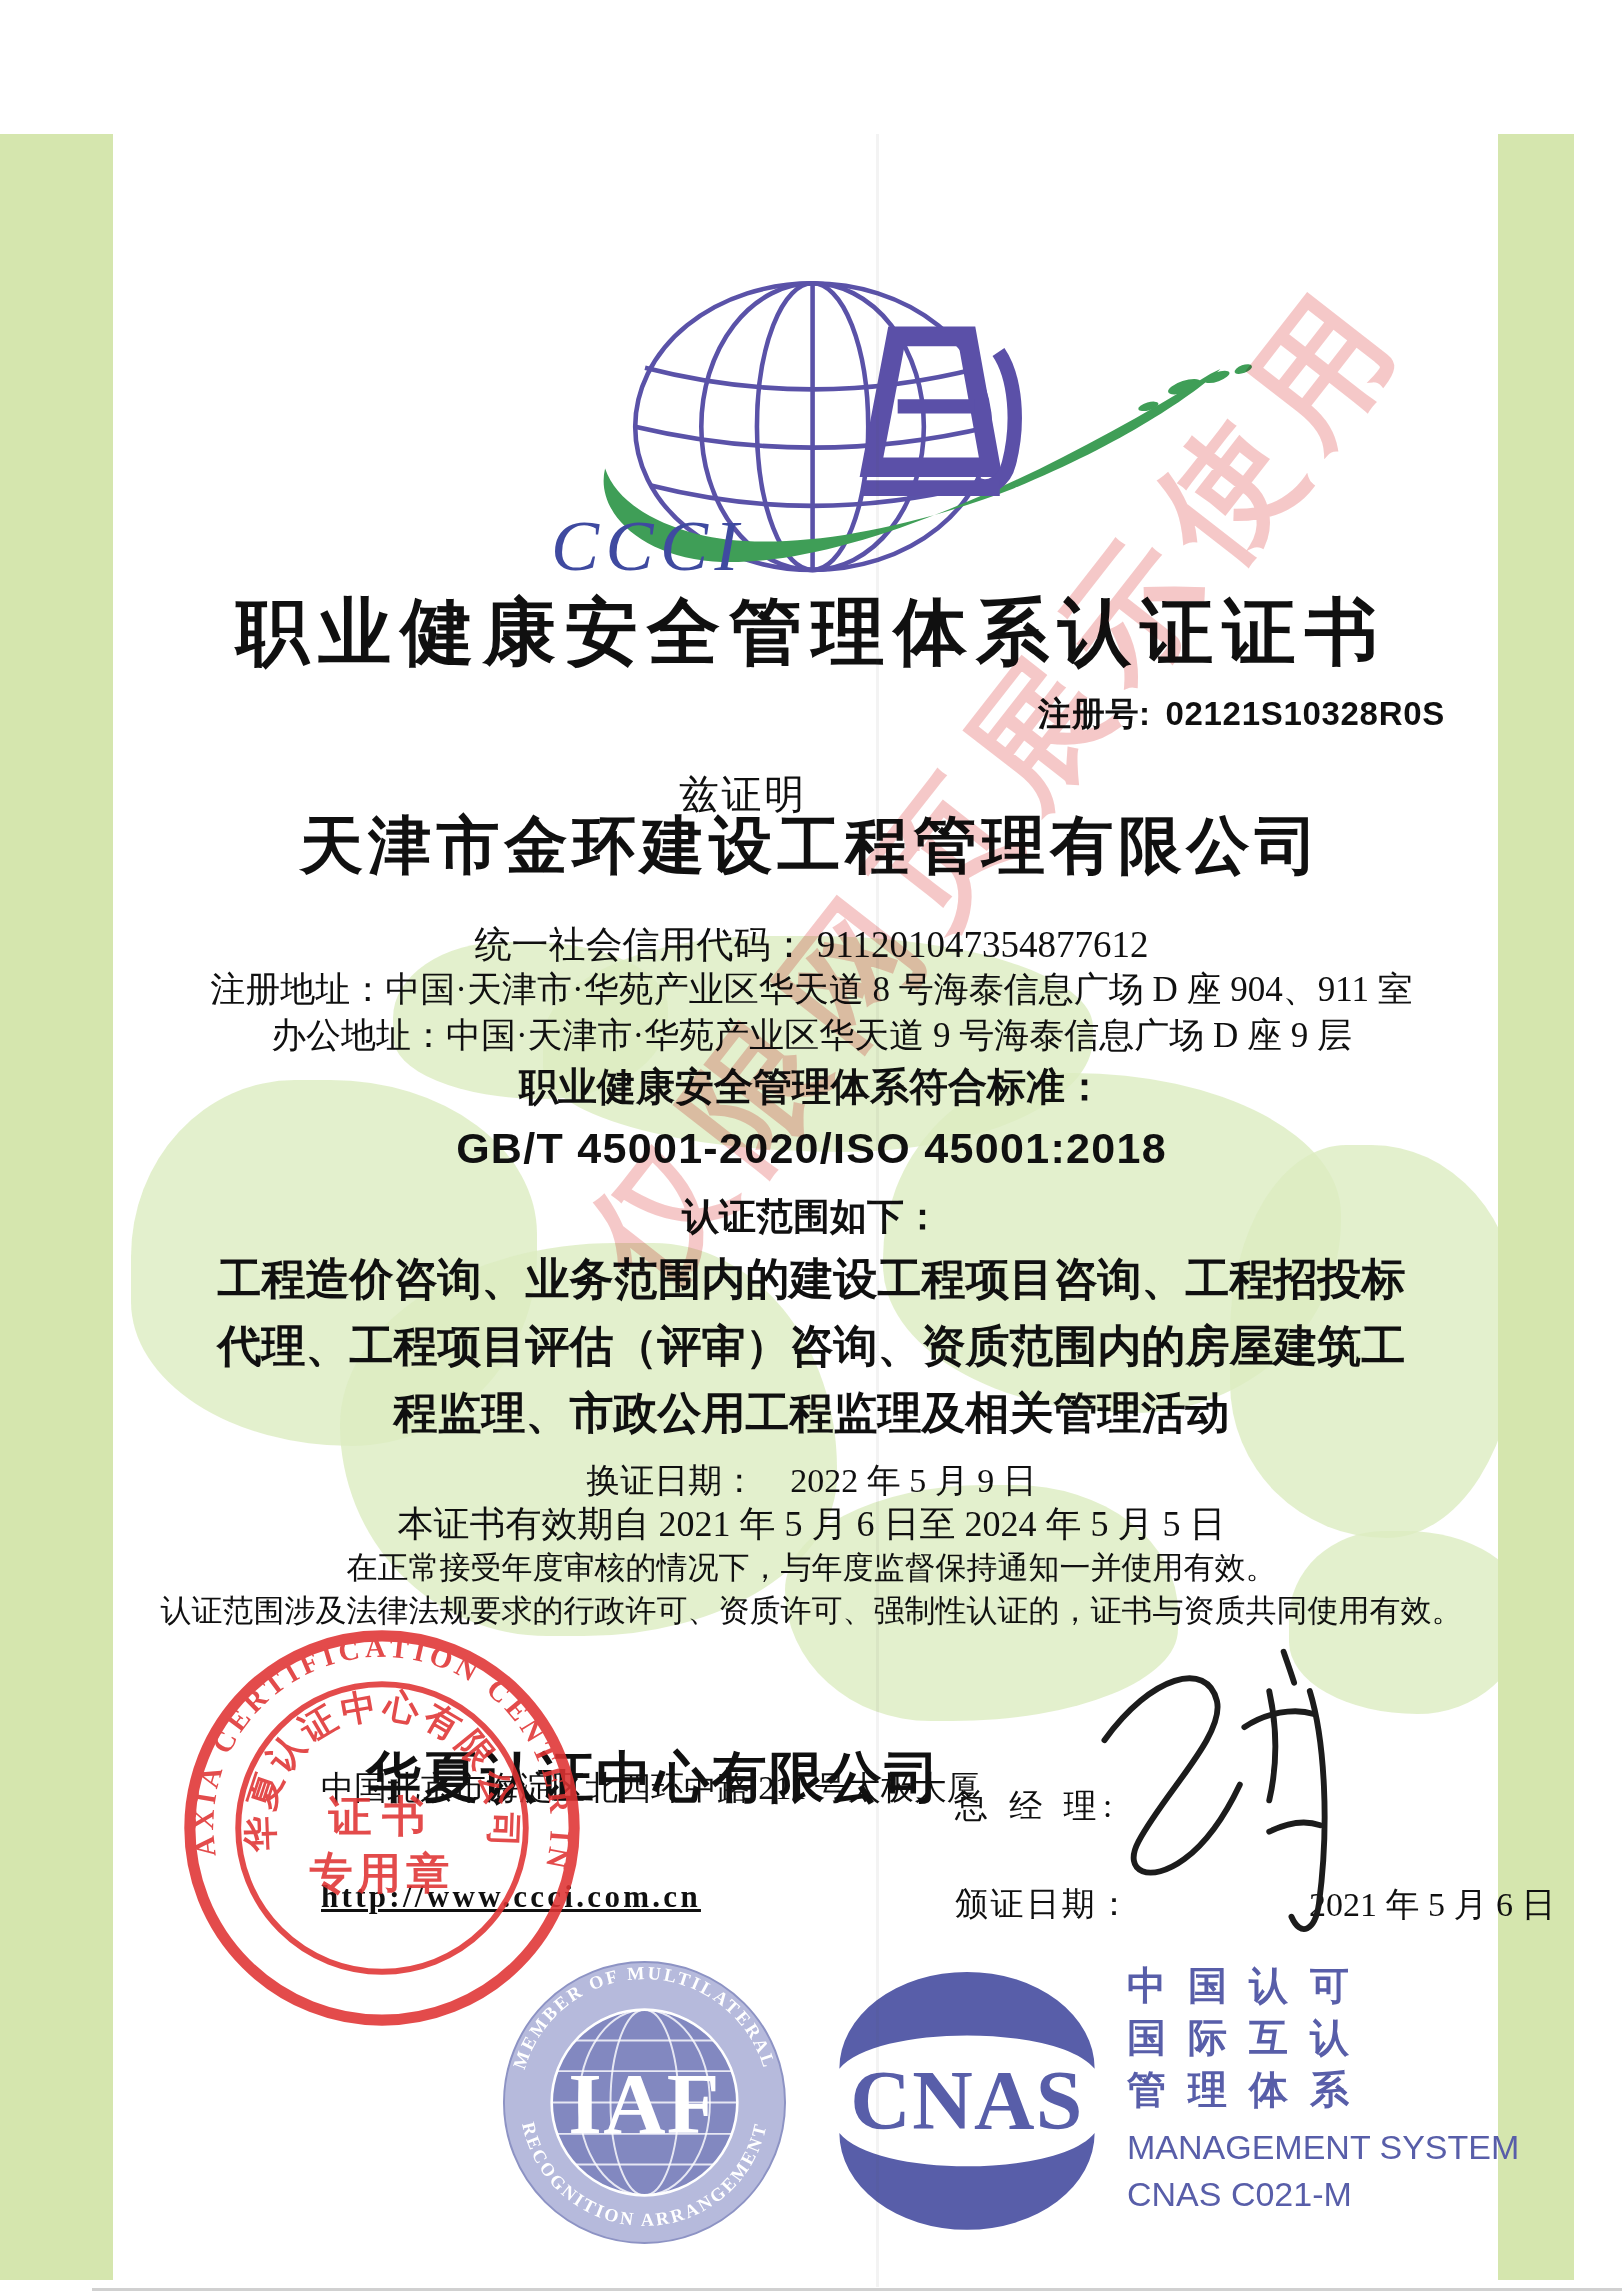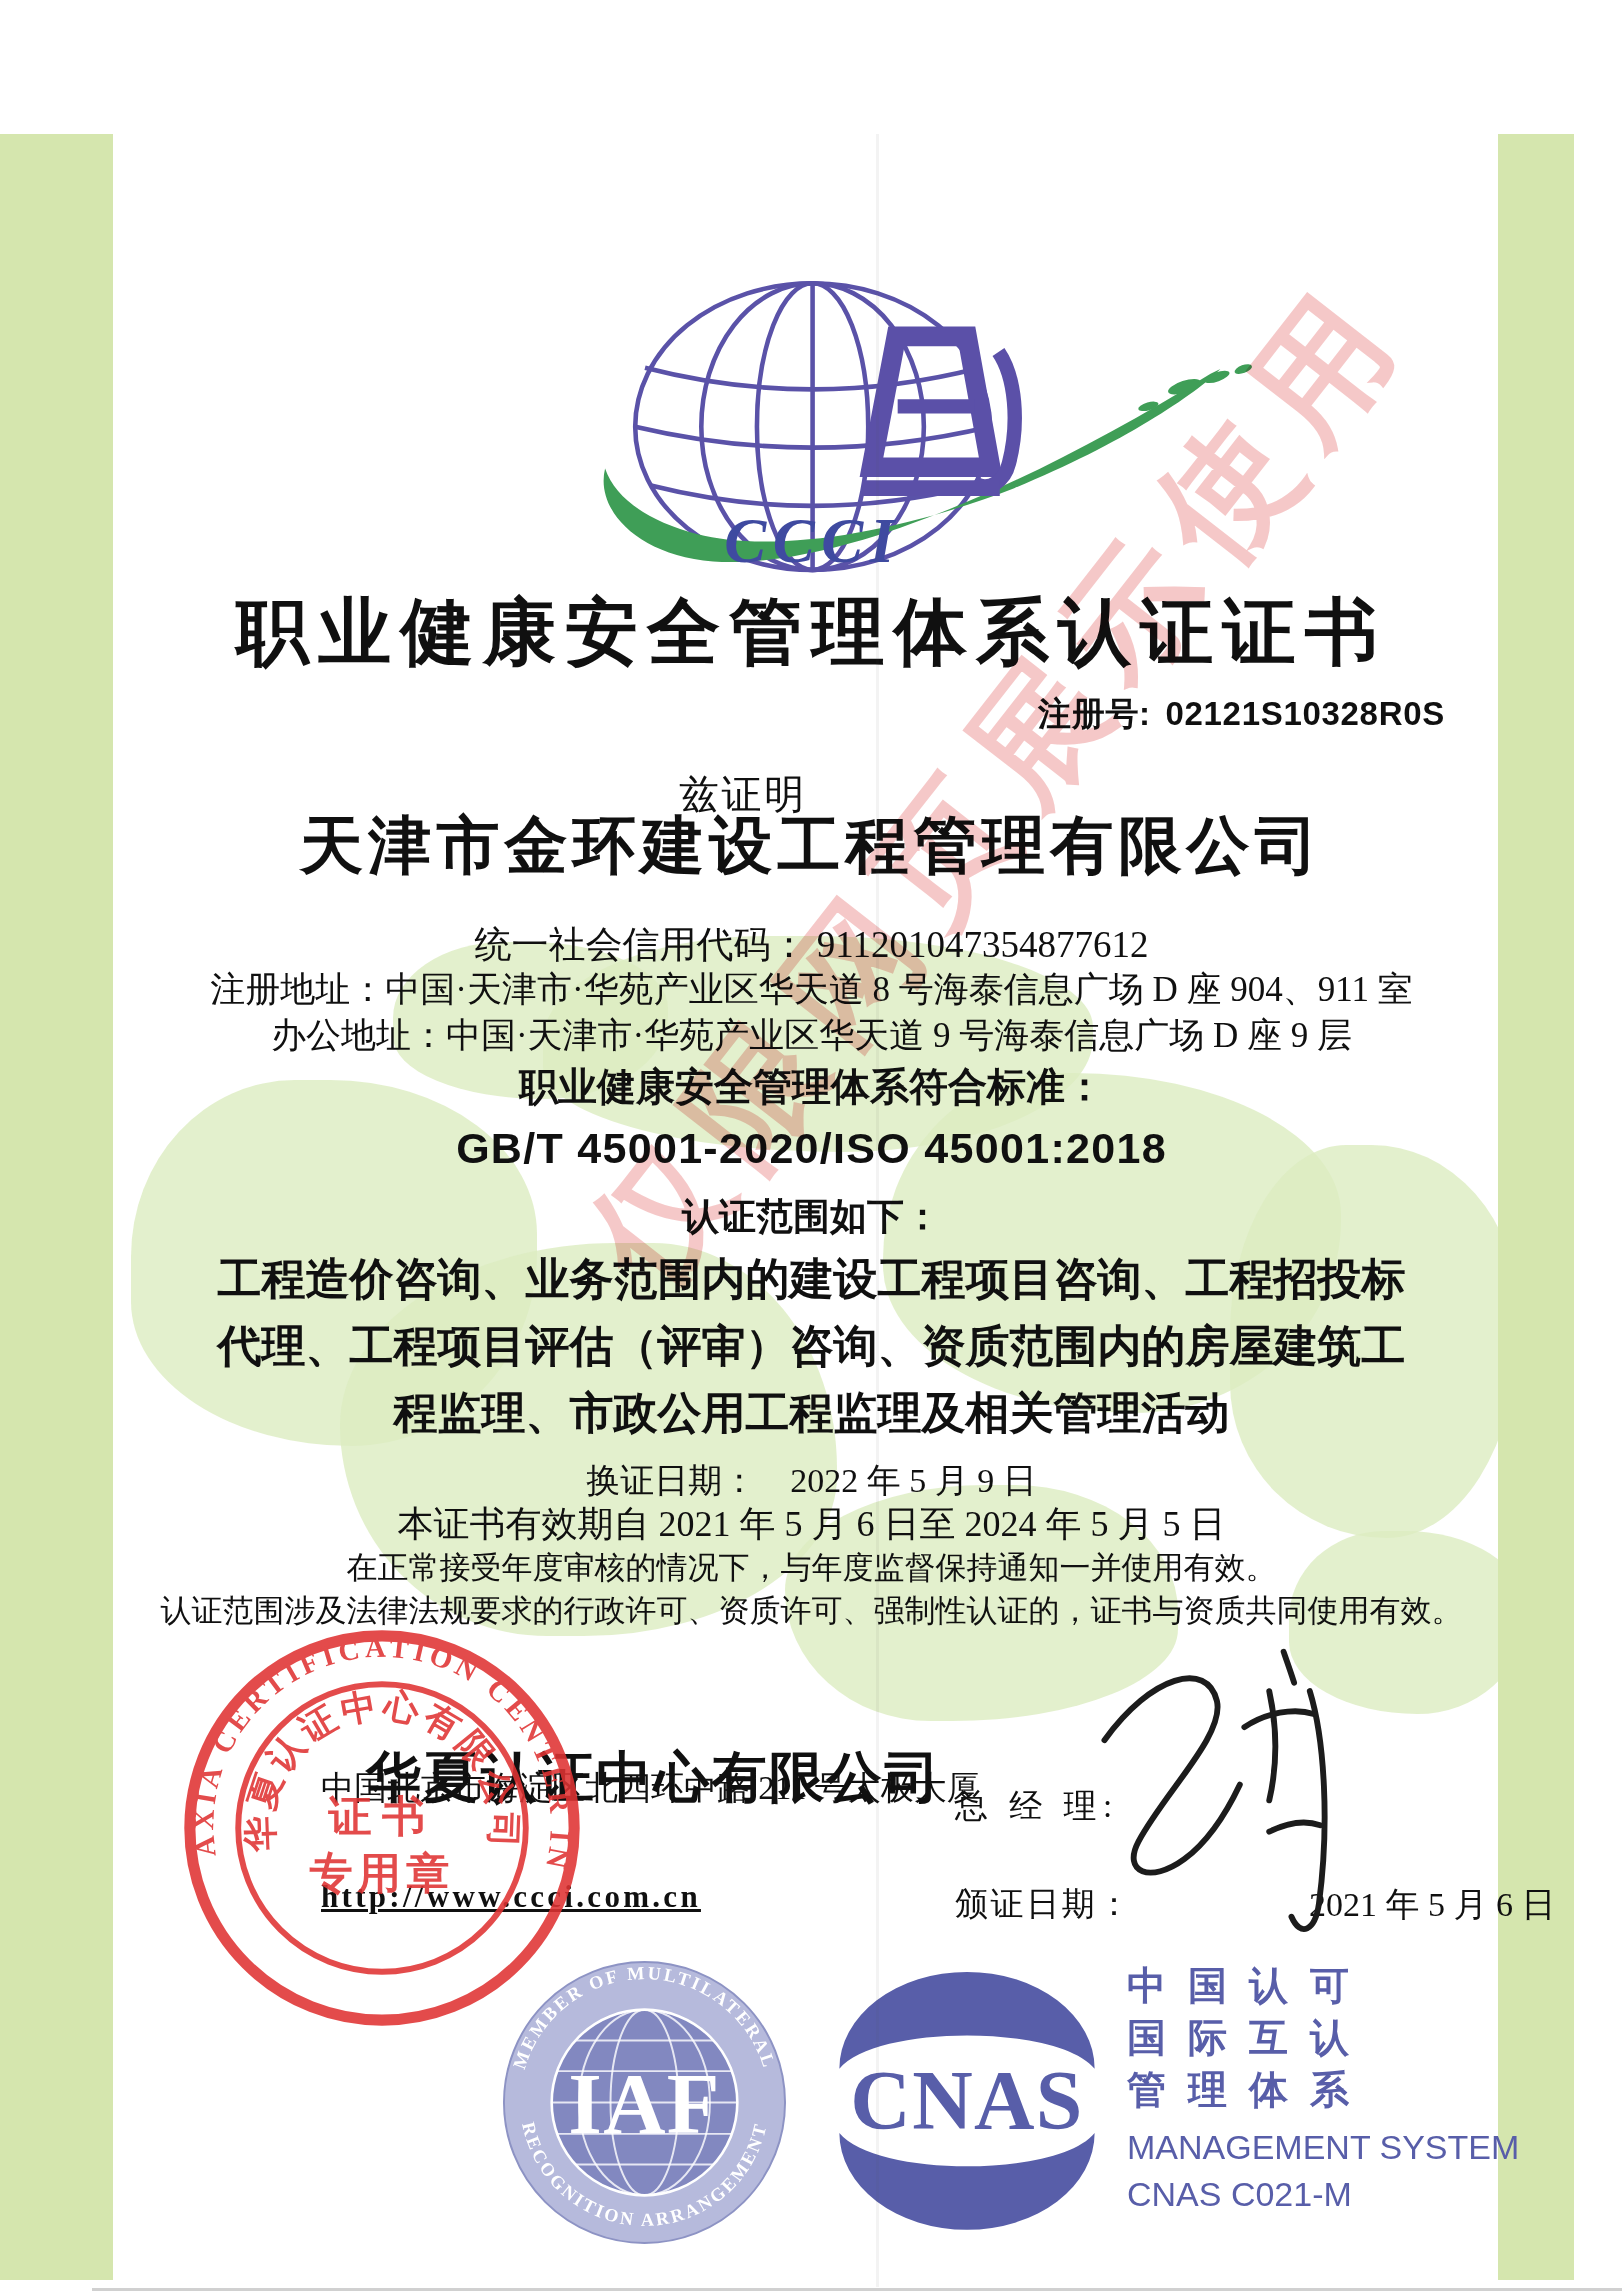--- a/index.html
+++ b/index.html
@@ -59,21 +59,21 @@
     <ellipse cx="1050" cy="148" rx="14" ry="6" transform="rotate(-20 1050 148)"></ellipse>
     <ellipse cx="905" cy="205" rx="16" ry="6" transform="rotate(-16 905 205)"></ellipse>
   </g>
   <g stroke="#5b50a8" fill="none">
     <path d="M 520 98 L 628 98 L 664 298 L 482 298 Z" stroke-width="30"></path>
     <path d="M 522 205 H 640" stroke-width="22"></path>
     <path d="M 676 122 C 702 160 708 230 692 292 C 685 320 662 334 642 324" stroke-width="22"></path>
     <path d="M 468 330 H 678" stroke-width="24"></path>
   </g>
 </svg>
-<div class="abs" style="left:551px;top:505px;width:523px;text-align:center;font-size:63px;font-weight:bold;font-style:italic;color:#3f4aa0;letter-spacing:6.5px;z-index:10">CCCI</div>
+<div class="abs" style="left:551px;top:505px;width:523px;font-size:72px;font-weight:normal;font-style:italic;color:#3f4aa0;letter-spacing:6.5px;z-index:10">CCCI</div>
 
 <div class="abs ctr title" style="top:584px;z-index:10">职业健康安全管理体系认证证书</div>
 
 <div class="abs" style="left:1038px;top:692px;z-index:10;white-space:nowrap">
   <span class="regno">注册号:</span>
   <span class="regno" style="margin-left:12px">02121S10328R0S</span>
 </div>
 
 <div class="abs" style="left:679px;top:767px;font-size:40px;letter-spacing:2.6px;z-index:10">兹证明</div>
 

